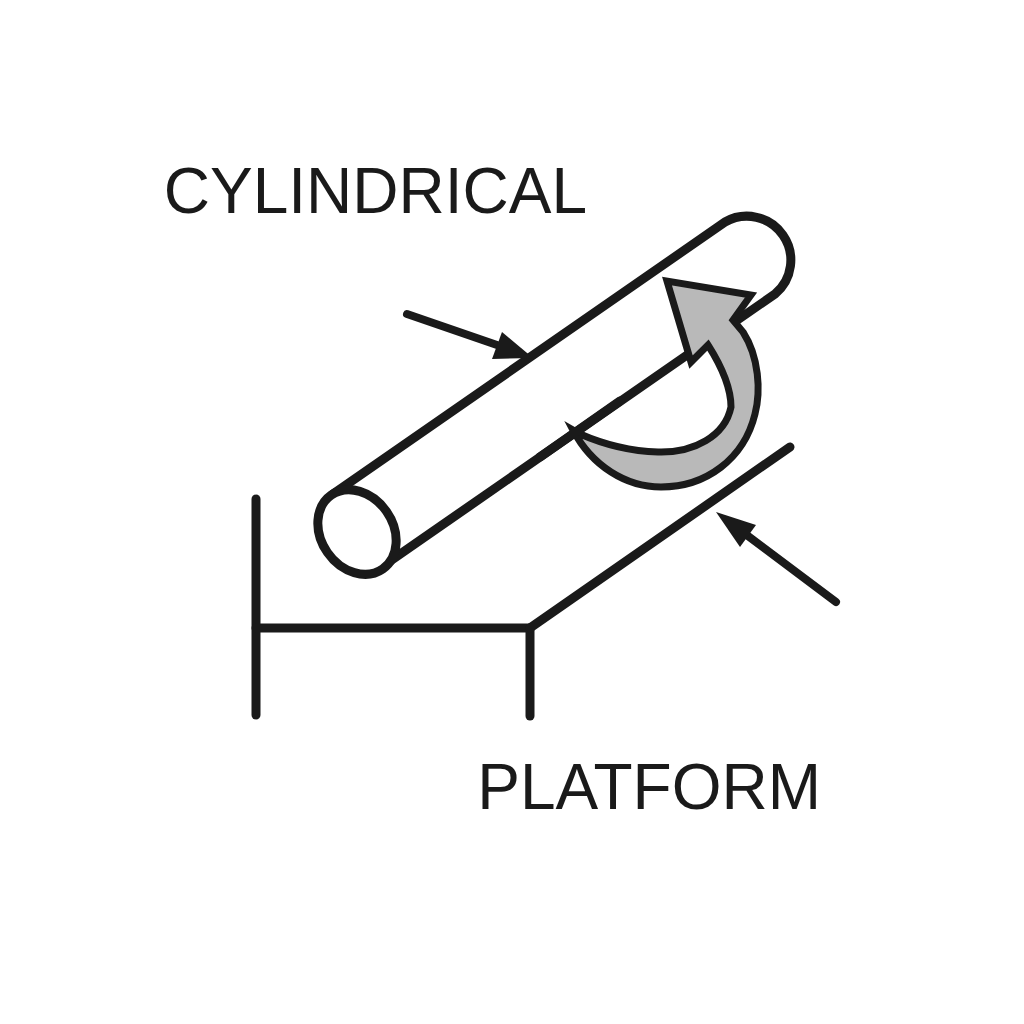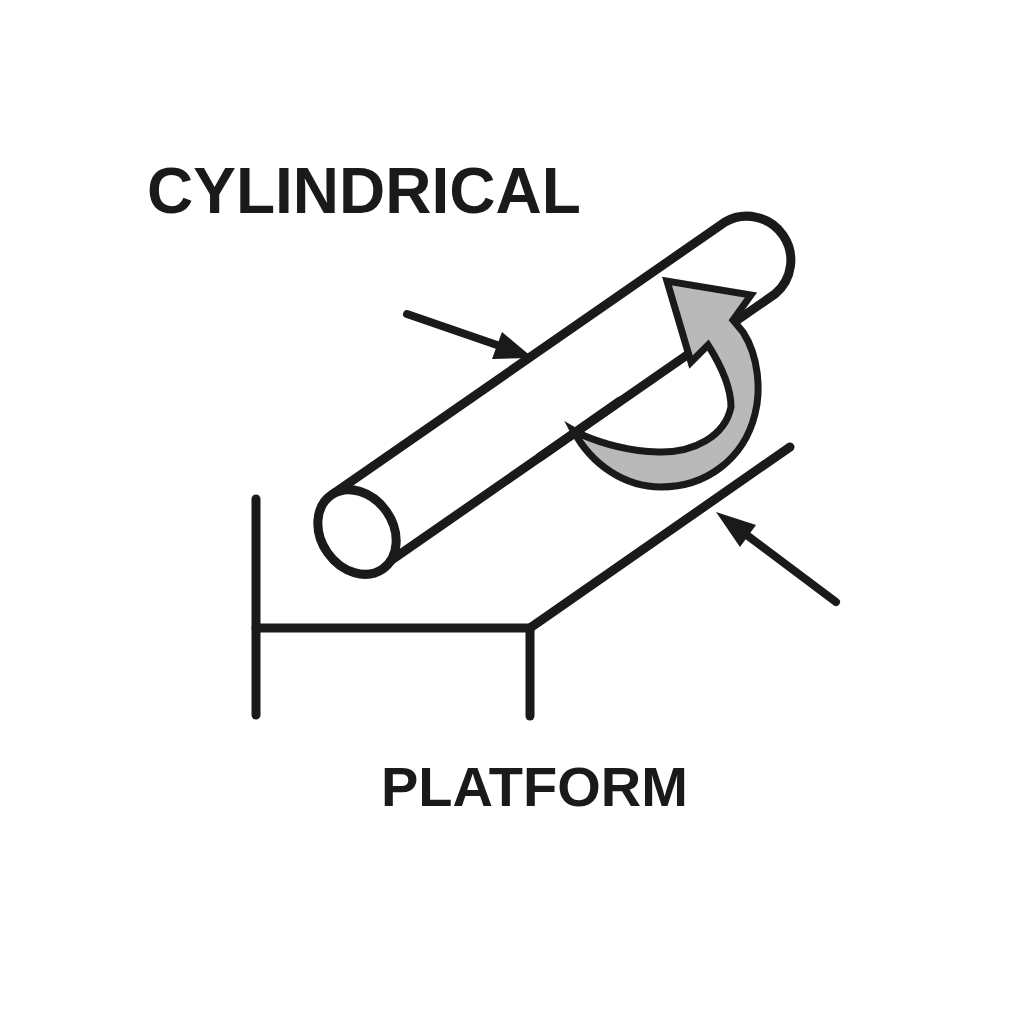--- a/index.html
+++ b/index.html
@@ -39,39 +39,39 @@
   }
   .rot-band {
     fill: var(--arrow-fill, #b9b9b9);
     stroke: var(--ink, #1a1a1a);
     stroke-width: 7;
     stroke-linejoin: miter;
     stroke-miterlimit: 6;
   }
   .label {
     position: absolute;
-    font-weight: bold;
+    font-weight: normal;
     color: var(--ink, #1a1a1a);
-    text-align: left;
+    text-align: right;
     white-space: nowrap;
     letter-spacing: 0;
     user-select: none;
   }
   .label-cylindrical {
     left: 147px;
     top: 151px;
     width: 440px;
     font-size: 64px;
     line-height: 80px;
   }
   .label-platform {
     left: 381px;
     top: 752px;
     width: 440px;
-    font-size: 56px;
+    font-size: 64px;
     line-height: 70px;
   }
 </style>
 </head>
 <body>
 
 <div class="canvas">
 
   <svg class="drawing" width="1024" height="1024" viewBox="0 0 1024 1024">
 

